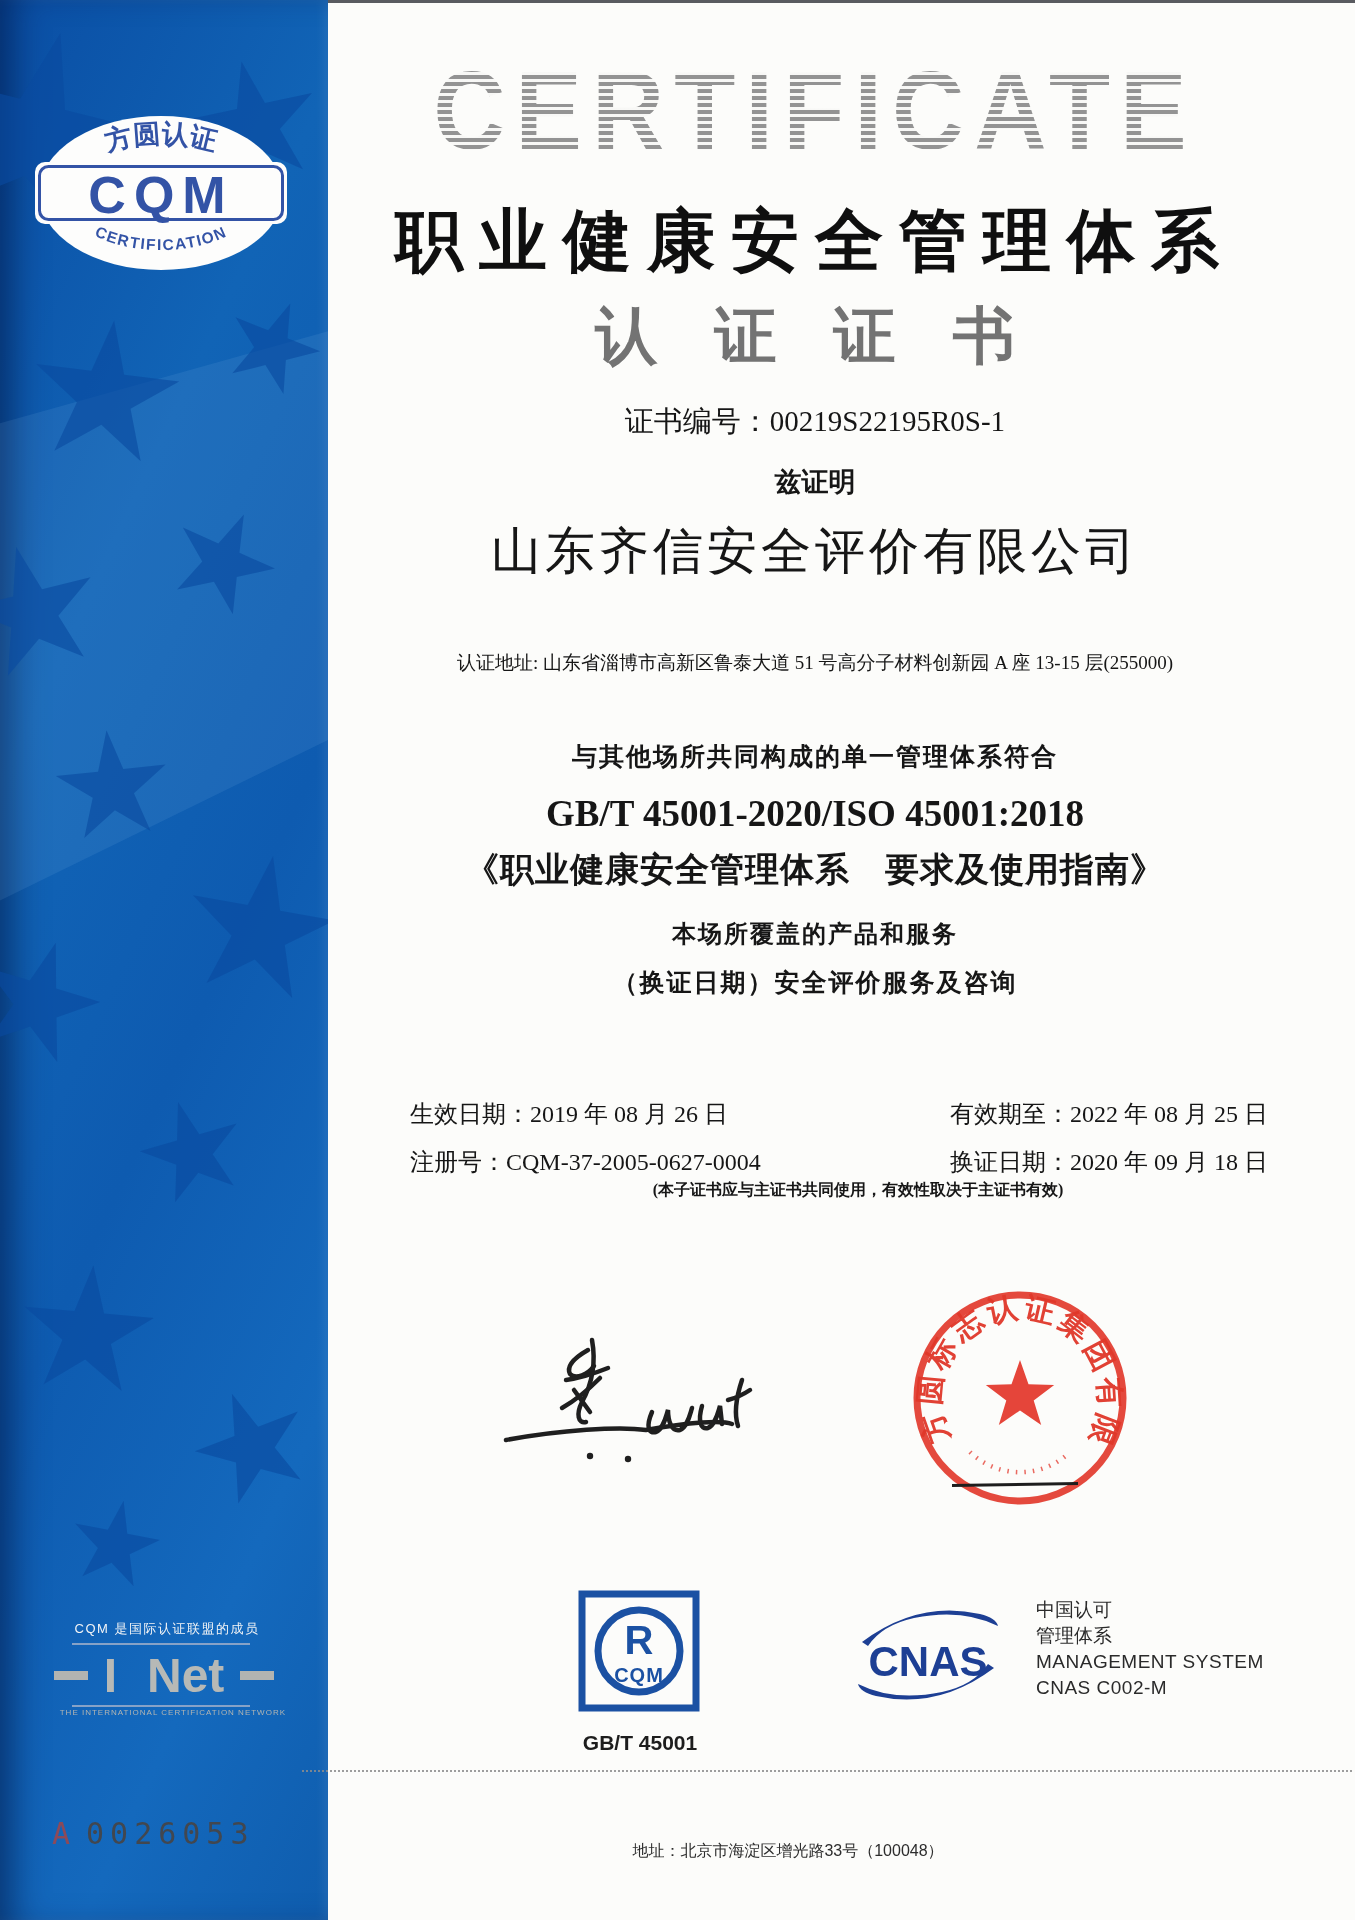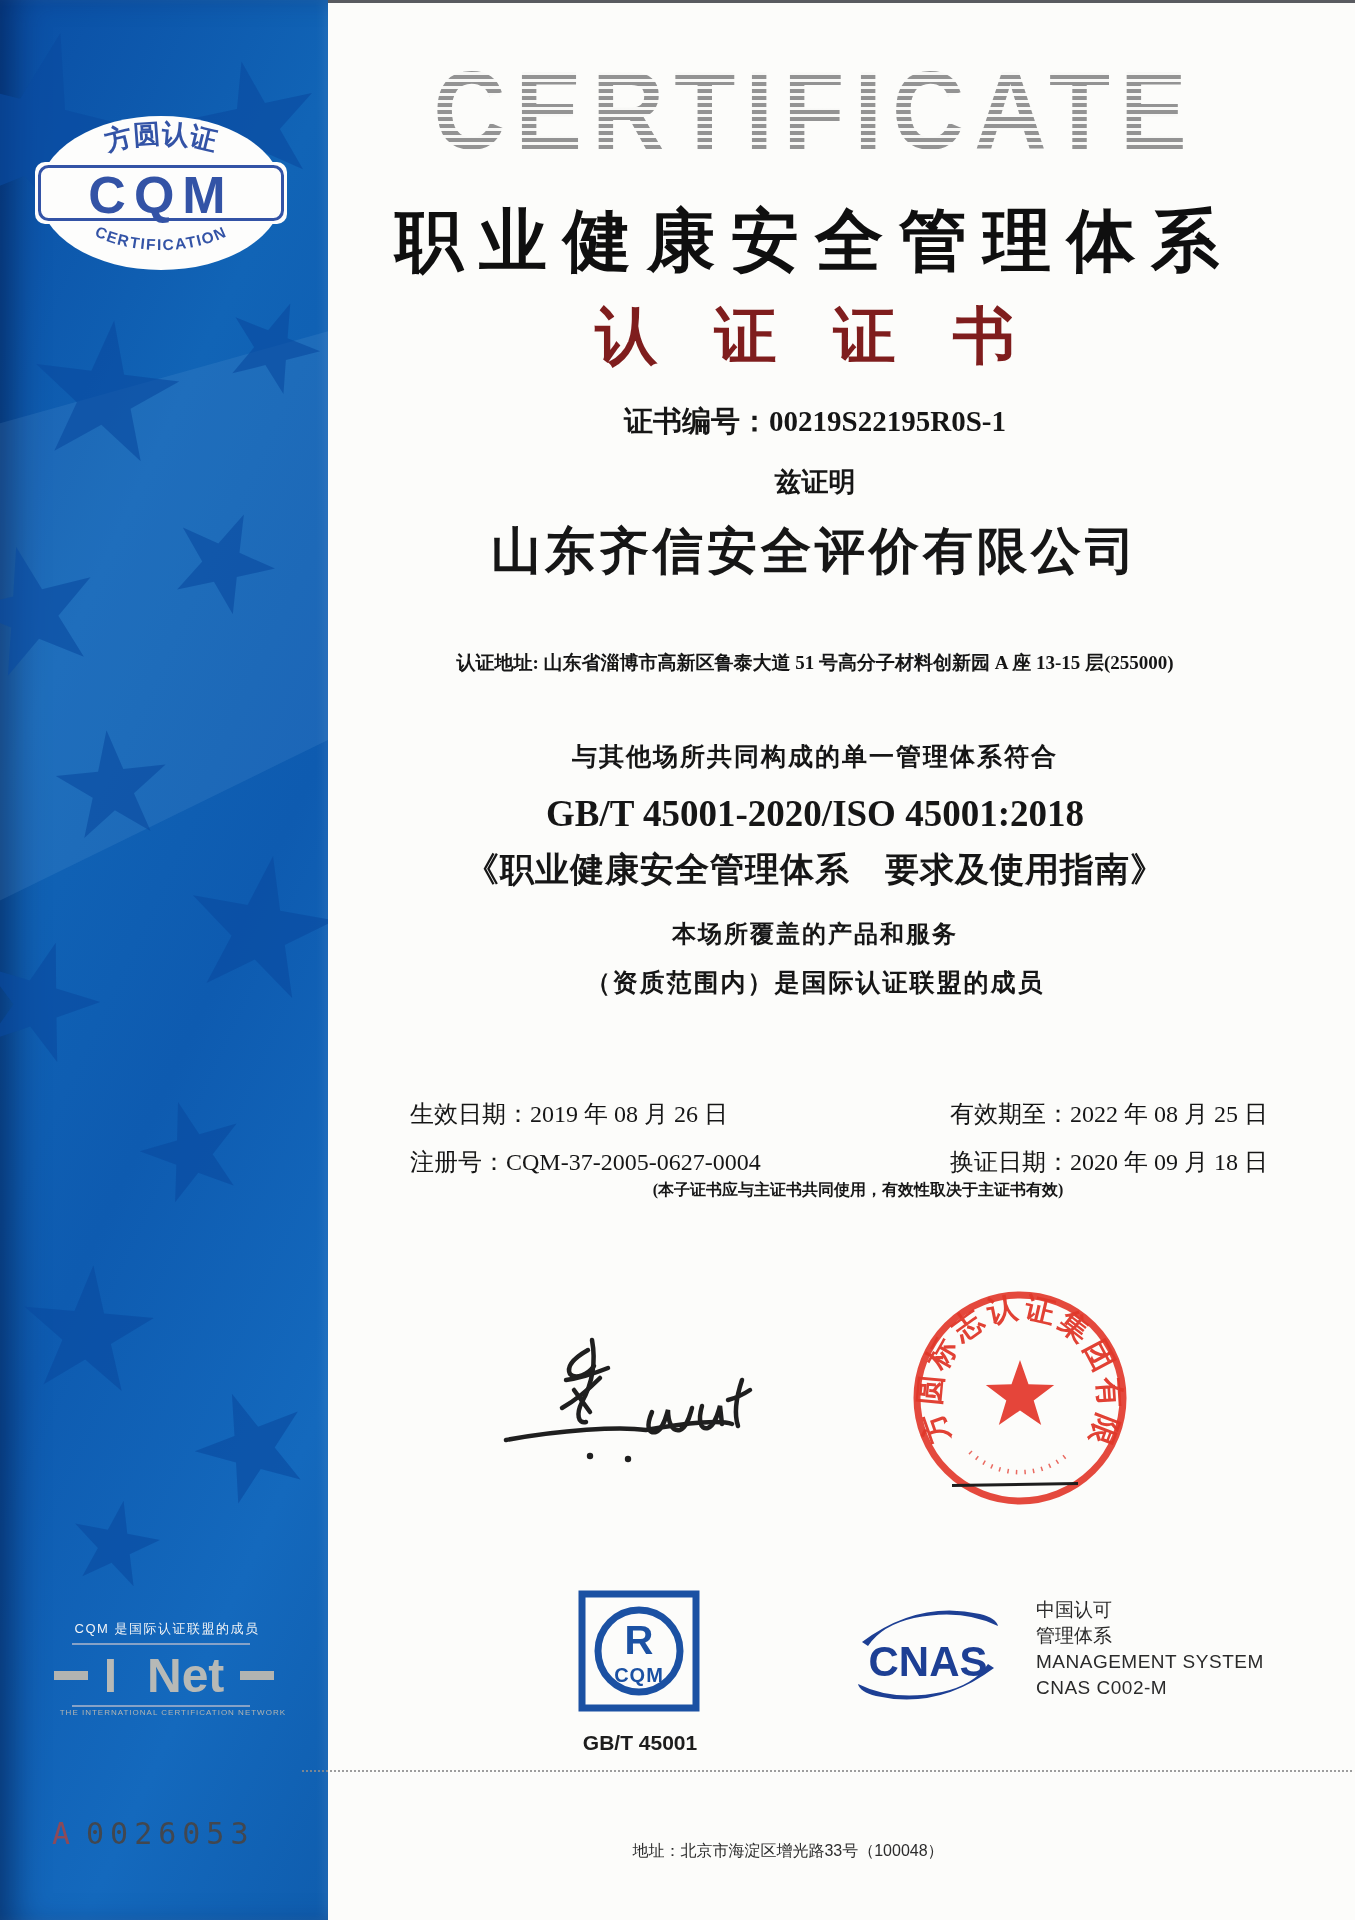--- a/index.html
+++ b/index.html
@@ -15,32 +15,32 @@
     background:linear-gradient(115deg,#0a4ea4 0%,#1164b6 30%,#0e5bb0 55%,#1469bd 80%,#0f5dae 100%);
     box-shadow:inset 26px 0 34px -14px rgba(2,22,66,.6), inset -5px 0 10px rgba(255,255,255,.07);
     overflow:hidden;
   }
   .star{
     position:absolute;background:#0a4ba0;opacity:.62;
     clip-path:polygon(50% 0%,61% 35%,98% 35%,68% 57%,79% 91%,50% 70%,21% 91%,32% 57%,2% 35%,39% 35%);
   }
   .sheen{position:absolute;background:rgba(160,205,245,.10);}
   
-  .ccol{position:absolute;left:330px;width:970px;text-align:center;font-weight:bold;}
+  .ccol{position:absolute;left:330px;width:970px;text-align:center;}
   .ghost{
     top:46px;font-family:"Liberation Sans","DejaVu Sans",sans-serif;font-weight:700;
     font-size:100px;letter-spacing:10px;color:#939393;transform:scaleY(1.12);transform-origin:top center;
     white-space:nowrap;
   }
   .ghost-stripes{
     position:absolute;left:380px;top:54px;width:880px;height:104px;
     background:repeating-linear-gradient(180deg,rgba(252,252,250,0) 0 4px,rgba(252,252,250,.96) 4px 7px);
   }
   .title1{top:196px;font-family:"Liberation Sans","DejaVu Sans",sans-serif;font-weight:700;font-size:68px;letter-spacing:16px;color:#0f0f0f;white-space:nowrap;}
-  .title2{top:294px;font-family:"Liberation Sans","DejaVu Sans",sans-serif;font-weight:700;font-size:62px;letter-spacing:20px;color:#7f1d1d;white-space:nowrap;}
+  .title2{top:294px;font-family:"Liberation Sans","DejaVu Sans",sans-serif;font-weight:700;font-size:62px;letter-spacing:20px;color:#737373;white-space:nowrap;}
   .certno{top:402px;font-size:29px;}
   .declare{top:464px;font-size:27px;font-weight:700;}
   .company{top:518px;font-size:50px;letter-spacing:4px;white-space:nowrap;}
   .address{top:650px;font-size:19px;white-space:nowrap;}
   .scope-intro{top:740px;font-family:"Liberation Sans","DejaVu Sans",sans-serif;font-weight:700;font-size:25px;letter-spacing:2px;}
   .standard{top:792px;font-weight:700;font-size:37px;}
   .standard-name{top:847px;font-family:"Liberation Sans","DejaVu Sans",sans-serif;font-weight:700;font-size:34px;letter-spacing:1px;white-space:nowrap;}
   .coverage-title{top:918px;font-family:"Liberation Sans","DejaVu Sans",sans-serif;font-weight:700;font-size:24px;letter-spacing:2px;}
   .coverage{top:966px;font-family:"Liberation Sans","DejaVu Sans",sans-serif;font-weight:600;font-size:25px;letter-spacing:2px;}
   .drow{position:absolute;font-size:24px;white-space:nowrap;}
@@ -135,21 +135,21 @@
   </div>
 
   <div class="ccol declare">兹证明</div>
   <div class="ccol company">山东齐信安全评价有限公司</div>
   <div class="ccol address">认证地址: 山东省淄博市高新区鲁泰大道 51 号高分子材料创新园 A 座 13-15 层(255000)</div>
 
   <div class="ccol scope-intro">与其他场所共同构成的单一管理体系符合</div>
   <div class="ccol standard">GB/T 45001-2020/ISO 45001:2018</div>
   <div class="ccol standard-name">《职业健康安全管理体系　要求及使用指南》</div>
   <div class="ccol coverage-title">本场所覆盖的产品和服务</div>
-  <div class="ccol coverage">（资质范围内）是国际认证联盟的成员</div>
+  <div class="ccol coverage">（换证日期）安全评价服务及咨询</div>
 
   <div class="drow" style="left:410px;top:1098px;">
     <span>生效日期：</span><span>2019 年 08 月 26 日</span>
   </div>
   <div class="drow" style="left:950px;top:1098px;">
     <span>有效期至：</span><span>2022 年 08 月 25 日</span>
   </div>
   <div class="drow" style="left:410px;top:1146px;">
     <span>注册号：</span><span>CQM-37-2005-0627-0004</span>
   </div>

